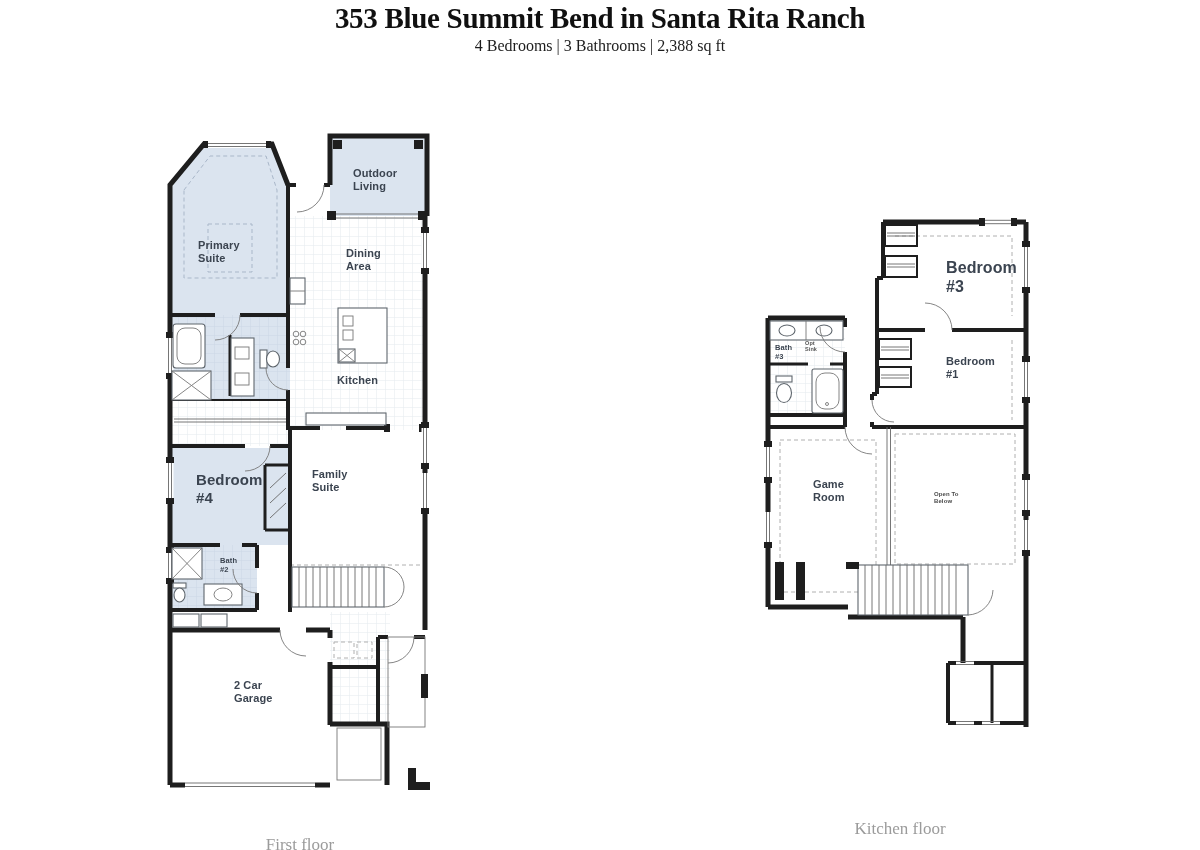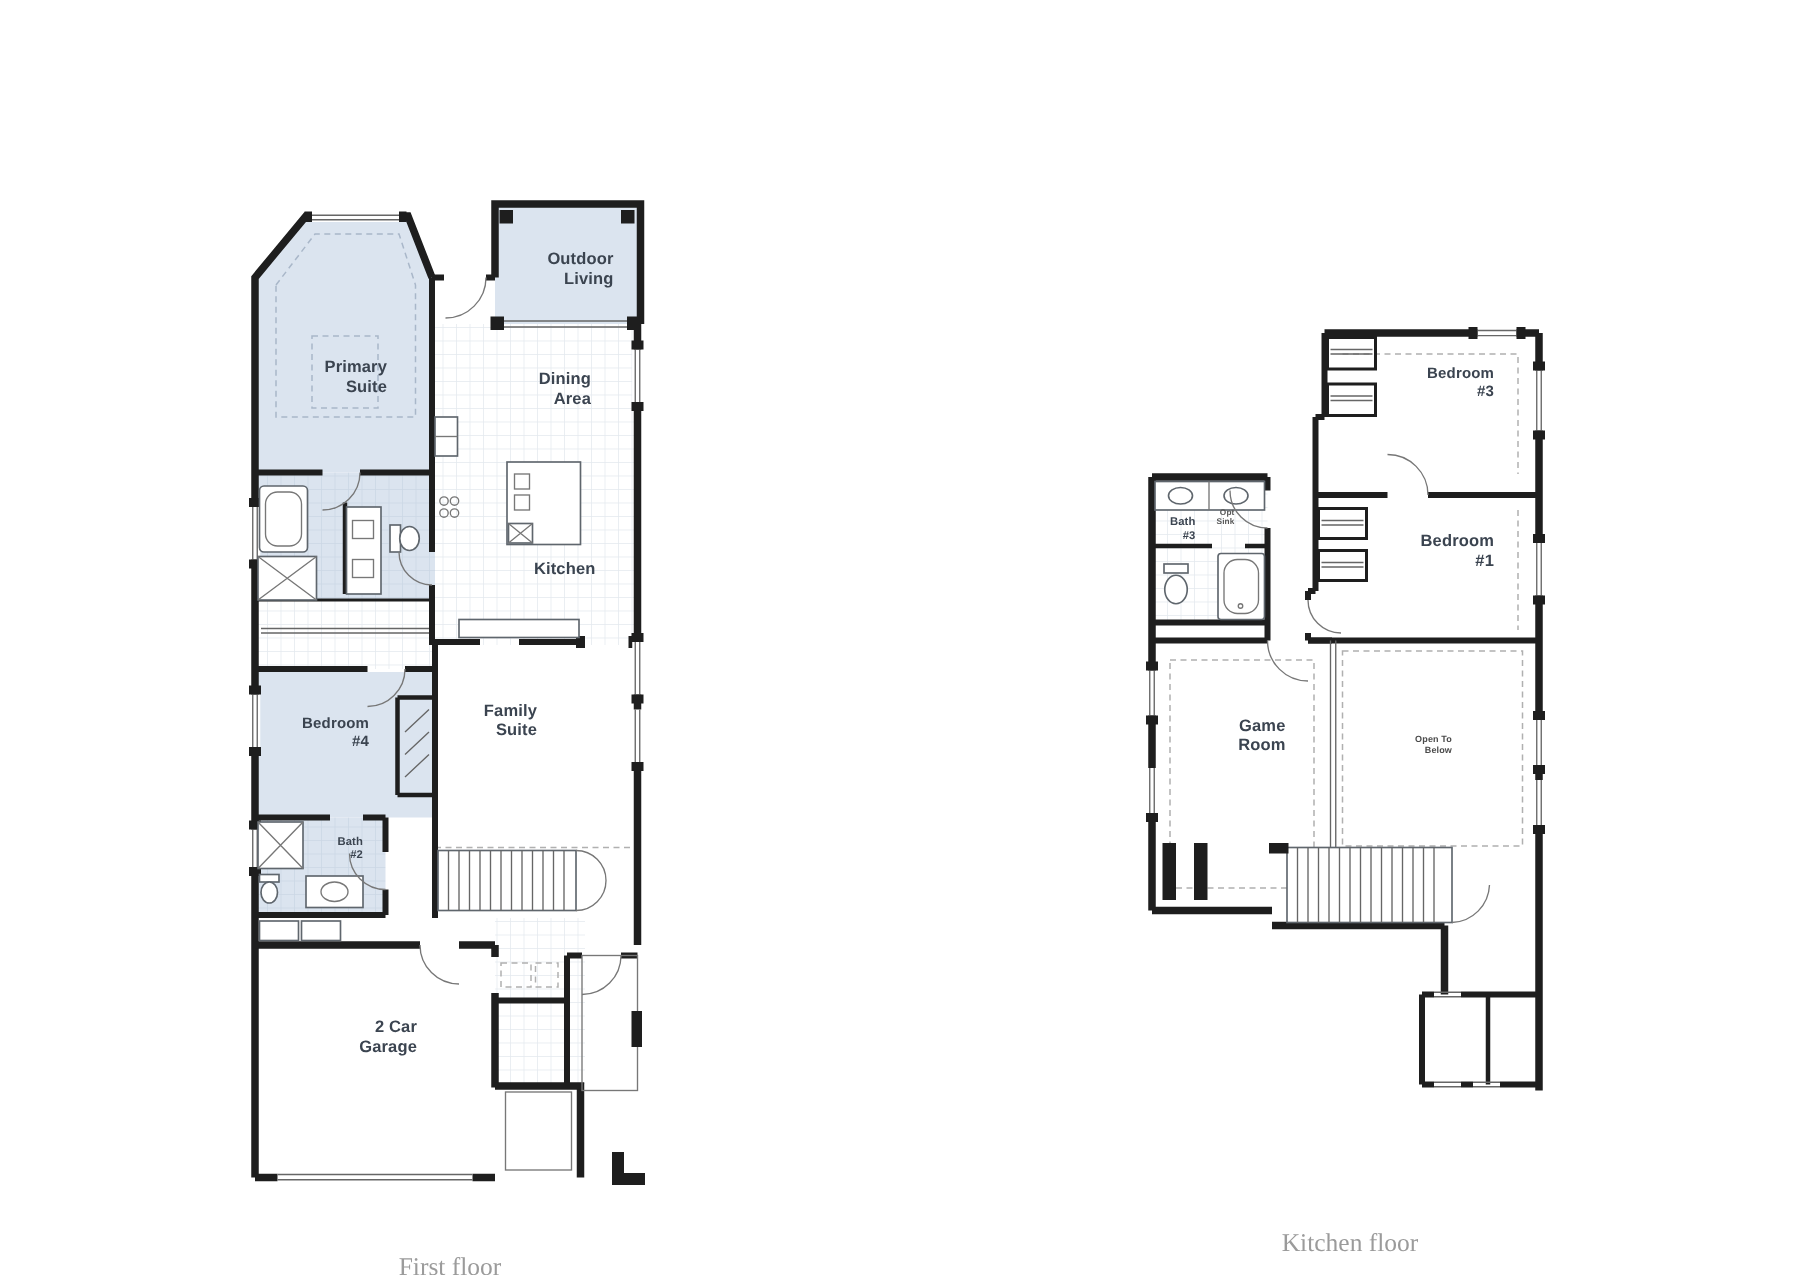--- a/index.html
+++ b/index.html
@@ -4,21 +4,21 @@
 <style>
   html,body{margin:0;padding:0;background:#fff;}
   .stage{position:relative;width:1200px;height:850px;overflow:hidden;background:#fff;
          font-family:"Liberation Sans","DejaVu Sans",sans-serif;}
   .hdr{position:absolute;top:2px;left:0;width:100%;text-align:center;}
   .hdr h1{margin:0;font-family:"Liberation Serif","DejaVu Serif",serif;font-weight:700;
           font-size:29px;color:#101010;letter-spacing:-0.3px;line-height:1.15;}
   .hdr .sub{margin-top:2px;font-family:"Liberation Serif","DejaVu Serif",serif;
             font-size:16px;color:#1d1d1d;}
   .plan{position:absolute;}
-  .rlabel{position:absolute;transform:translate(-50%,-50%);text-align:right;
+  .rlabel{position:absolute;transform:translate(-50%,-50%);text-align:left;
           font-weight:600;color:var(--room-label,#3b4450);line-height:1.18;letter-spacing:0.1px;}
   .fcap{position:absolute;transform:translate(-50%,-50%);white-space:nowrap;
         font-family:"Liberation Serif","DejaVu Serif",serif;font-size:17px;
         color:var(--caption,#9b9b9b);}
   
   .blue{fill:var(--room-highlight,#dbe4ef);}
   .gridline{stroke:#e4e9ee;stroke-width:1;fill:none;}
   .gridlineb{stroke:#cbd7e5;stroke-width:1;fill:none;}
   .ws{stroke:var(--wall,#1e1e1e);fill:none;stroke-linecap:butt;}
   .w5{stroke-width:5;} .w4{stroke-width:4;} .w3{stroke-width:3;} .w2{stroke-width:2;}
@@ -29,20 +29,24 @@
   .dash{stroke:#a9b7c9;stroke-width:1;fill:none;stroke-dasharray:4 3;}
   .dashg{stroke:#b0b0b0;stroke-width:1;fill:none;stroke-dasharray:4 3;}
   .tread{stroke:#666;stroke-width:0.9;fill:none;}
   .wht{fill:#fff;}
 </style>
 </head>
 <body>
 
 <div class="stage">
 
+  <div class="hdr">
+    <h1>353 Blue Summit Bend in Santa Rita Ranch</h1>
+    <div class="sub">4 Bedrooms | 3 Bathrooms | 2,388 sq ft</div>
+  </div>
 
   <svg class="plan" style="left:160px;top:128px" width="275" height="672" viewBox="0 0 275 672">
     <defs>
       <pattern id="gw" width="9" height="9" patternUnits="userSpaceOnUse">
           <path d="M9 0H0V9" class="gridline"></path>
         </pattern>
       <pattern id="gb" width="9" height="9" patternUnits="userSpaceOnUse">
           <rect width="9" height="9" class="blue"></rect>
           <path d="M9 0H0V9" class="gridlineb"></path>
         </pattern>
@@ -318,26 +322,26 @@
     <path class="thin" d="M85,140 A25,25 0 0 1 60,115"></path>
     <path class="thin" d="M112,188 A22,22 0 0 0 134,210"></path>
     <path class="thin" d="M192,118 A27,27 0 0 0 165,91"></path>
     <path class="thin" d="M85,215 A27,27 0 0 0 112,242"></path>
   </svg>
 
   <div class="rlabel" style="left:381px;top:180px;width:56px;font-size:11px">Outdoor Living</div>
   <div class="rlabel" style="left:228px;top:252px;width:60px;font-size:11px">Primary Suite</div>
   <div class="rlabel" style="left:370px;top:260px;width:48px;font-size:11px">Dining Area</div>
   <div class="rlabel" style="left:367px;top:380px;width:60px;font-size:11px">Kitchen</div>
-  <div class="rlabel" style="left:221px;top:489px;width:50px;font-size:10px">Bedroom #4</div>
+  <div class="rlabel" style="left:221px;top:489px;width:50px;font-size:15px">Bedroom #4</div>
   <div class="rlabel" style="left:335px;top:481px;width:46px;font-size:11px">Family Suite</div>
   <div class="rlabel" style="left:231px;top:566px;width:22px;font-size:7.5px">Bath #2</div>
   <div class="rlabel" style="left:256px;top:692px;width:44px;font-size:11px">2 Car Garage</div>
 
-  <div class="rlabel" style="left:971px;top:256px;width:50px;font-size:10px">Bedroom #3</div>
+  <div class="rlabel" style="left:971px;top:278px;width:50px;font-size:16px">Bedroom #3</div>
   <div class="rlabel" style="left:971px;top:368px;width:50px;font-size:11px">Bedroom #1</div>
   <div class="rlabel" style="left:786px;top:353px;width:22px;font-size:7.5px">Bath #3</div>
   <div class="rlabel" style="left:814px;top:346px;width:18px;font-size:5.5px;color:#555">Opt Sink</div>
   <div class="rlabel" style="left:835px;top:491px;width:44px;font-size:11px">Game Room</div>
   <div class="rlabel" style="left:951px;top:498px;width:34px;font-size:6px;color:#4a4a4a">Open To Below</div>
 
   <div class="fcap" style="left:300px;top:845px">First floor</div>
   <div class="fcap" style="left:900px;top:829px">Kitchen floor</div>
 
 </div>

